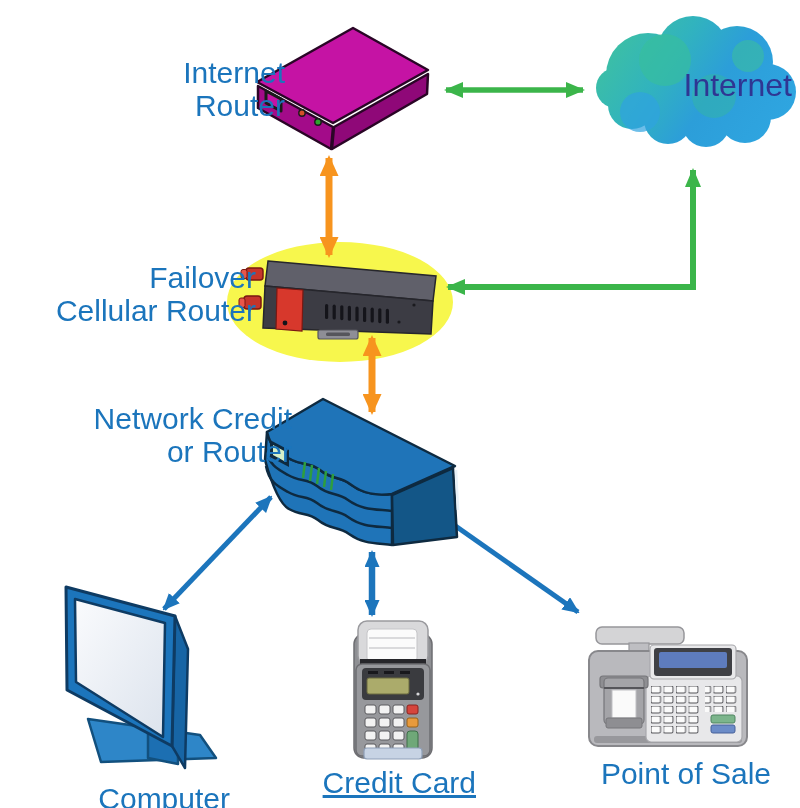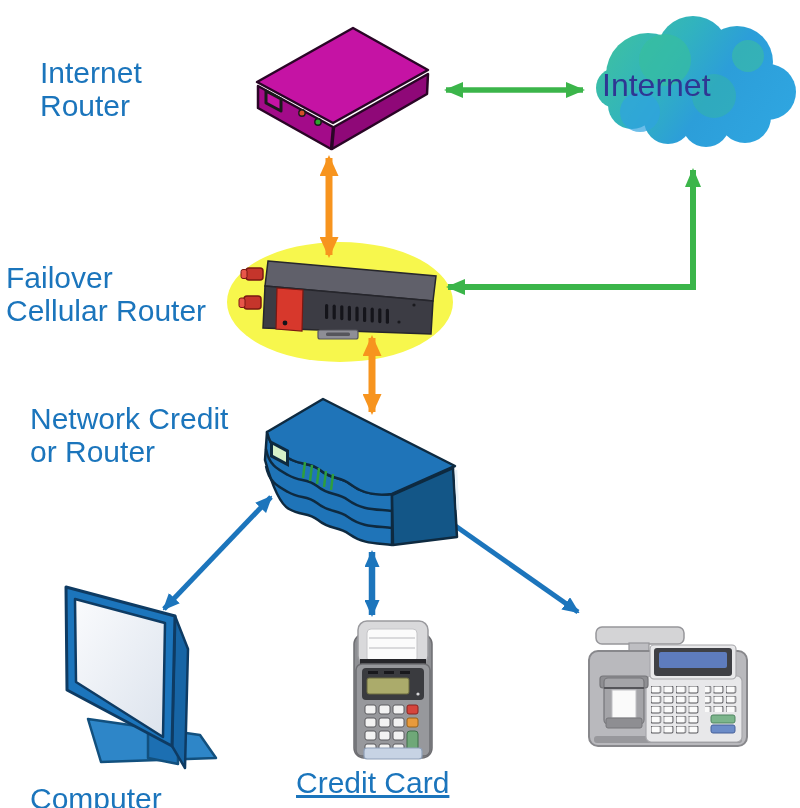--- a/index.html
+++ b/index.html
@@ -1,20 +1,20 @@
 <!DOCTYPE html>
 <html><head>
 <meta charset="utf-8">
 <style>
   html,body{margin:0;padding:0;}
   body{width:800px;height:808px;background:#ffffff;position:relative;overflow:hidden;
        font-family:"Liberation Sans",sans-serif;}
   .stage{position:absolute;left:0;top:0;width:800px;height:808px;}
   svg.diagram{position:absolute;left:0;top:0;}
-  .label{position:absolute;color:#1B75BC;text-align:left;white-space:pre-line;
+  .label{position:absolute;color:#1B75BC;text-align:right;white-space:pre-line;
          font-size:30px;line-height:33px;font-family:"Liberation Sans",sans-serif;}
   .cloud-label{color:#2F3693;font-size:32px;line-height:34px;}
 </style>
 </head>
 <body>
 
 <div class="stage">
 
 <svg class="diagram" width="800" height="808" viewBox="0 0 800 808">
   <defs>
@@ -209,13 +209,14 @@
   <div class="label" style="left:6px;top:261px;width:250px;">Failover
 Cellular Router</div>
 
   <div class="label" style="left:30px;top:402px;width:262px;">Network Credit
 or Router</div>
 
   <div class="label" style="left:30px;top:764px;width:200px;margin-top:18px;">Computer</div>
 
   <div class="label" style="left:296px;top:766px;width:180px;text-decoration:underline;">Credit Card</div>
 
+  <div class="label" style="left:571px;top:757px;width:200px;">Point of Sale</div>
 </div>
 
 </body></html>

